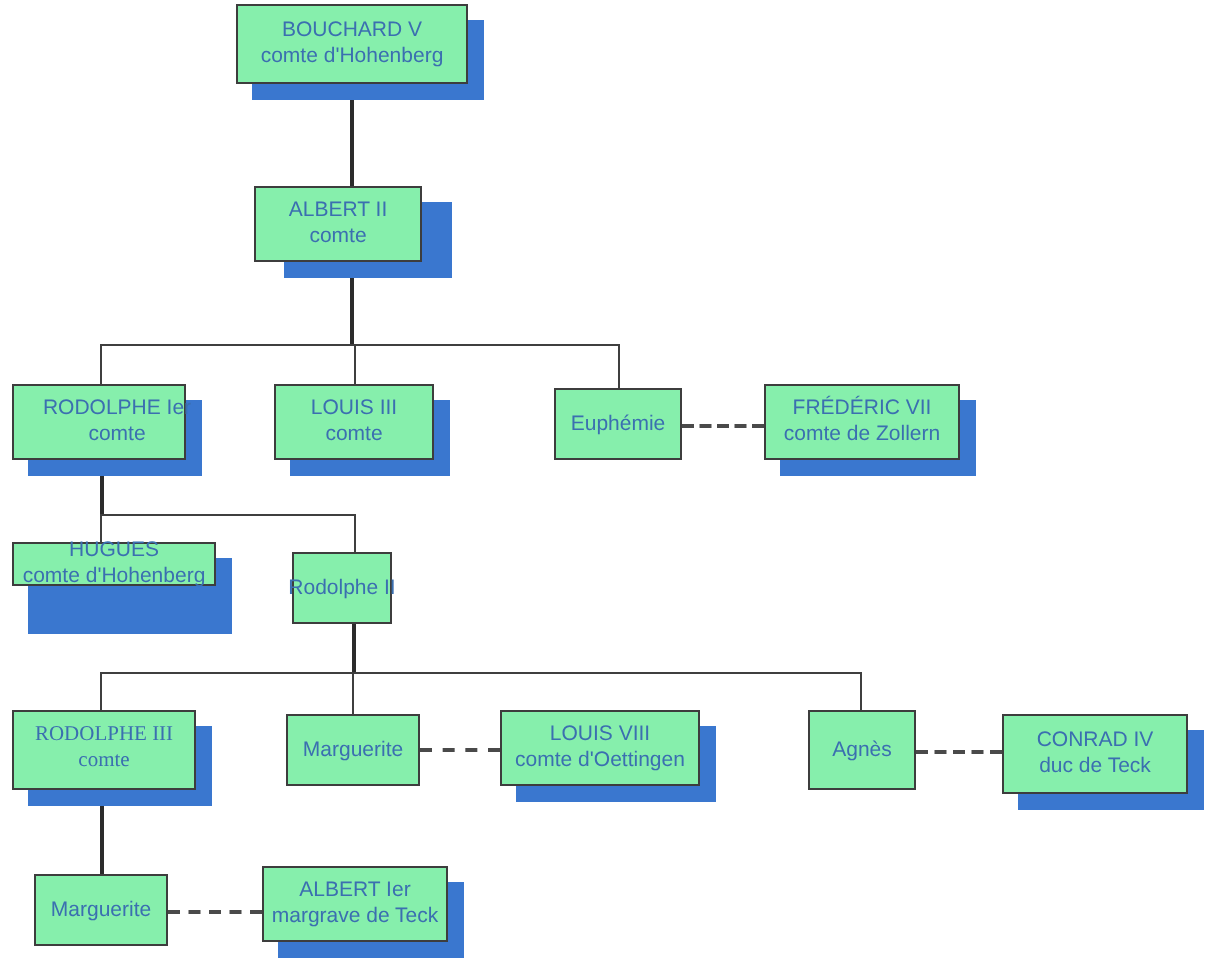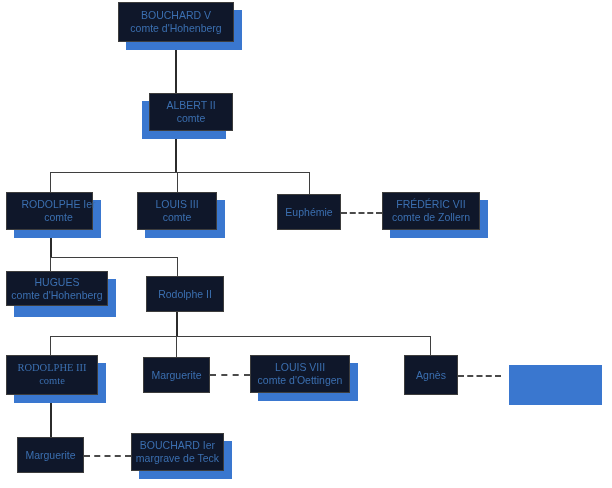--- a/index.html
+++ b/index.html
@@ -18,21 +18,21 @@
   .line.vthick{width:2px;background:#2b2b2b;}
 
   .dash{
     position:absolute;height:0;border-top:2px dashed #4a4a4a;
   }
 
   
   .node{
     position:absolute;
     box-sizing:border-box;
-    background:#0f172a;
+    background:#86efac;
     border:1.5px solid #3d3d3d;
     color:#3b6fb0;
     display:flex;
     flex-direction:column;
     align-items:center;
     justify-content:center;
     text-align:center;
     line-height:1.22;
     font-size:10.5px;
     z-index:3;
@@ -88,21 +88,21 @@
   <div class="shadow" style="left:14px;top:363px;width:92px;height:40px;"></div>
   <div class="shadow" style="left:258px;top:363px;width:100px;height:38px;"></div>
   <div class="shadow" style="left:509px;top:365px;width:93px;height:40px;"></div>
   <div class="shadow" style="left:139px;top:441px;width:93px;height:38px;"></div>
 
   <div class="node" style="left:118px;top:2px;width:116px;height:40px;">
     <span class="l1">BOUCHARD V</span>
     <span class="l2">comte d'Hohenberg</span>
   </div>
 
-  <div class="node" style="left:149px;top:93px;width:84px;height:38px;">
+  <div class="node" style="left:127px;top:93px;width:84px;height:38px;">
     <span class="l1">ALBERT II</span>
     <span class="l2">comte</span>
   </div>
 
   <div class="node" style="left:6px;top:192px;width:87px;height:38px;padding-left:18px;">
     <span class="l1">RODOLPHE Ier</span>
     <span class="l2">comte</span>
   </div>
 
   <div class="node" style="left:137px;top:192px;width:80px;height:38px;">
@@ -112,26 +112,26 @@
 
   <div class="node" style="left:382px;top:192px;width:98px;height:38px;">
     <span class="l1">FRÉDÉRIC VII</span>
     <span class="l2">comte de Zollern</span>
   </div>
 
   <div class="node" style="left:277px;top:194px;width:64px;height:36px;">
     <span class="l1">Euphémie</span>
   </div>
 
-  <div class="node" style="left:6px;top:271px;width:102px;height:35px;">
+  <div class="node" style="left:6px;top:271px;width:102px;height:22px;">
     <span class="l1">HUGUES</span>
     <span class="l2">comte d'Hohenberg</span>
   </div>
 
-  <div class="node" style="left:146px;top:276px;width:78px;height:36px;">
+  <div class="node" style="left:146px;top:276px;width:50px;height:36px;">
     <span class="l1">Rodolphe II</span>
   </div>
 
   <div class="node" style="left:6px;top:355px;width:92px;height:40px;font-family:Liberation Serif, serif;">
     <span class="l1">RODOLPHE III</span>
     <span class="l2">comte</span>
   </div>
 
   <div class="node" style="left:143px;top:357px;width:67px;height:36px;">
     <span class="l1">Marguerite</span>
@@ -139,23 +139,27 @@
 
   <div class="node" style="left:250px;top:355px;width:100px;height:38px;">
     <span class="l1">LOUIS VIII</span>
     <span class="l2">comte d'Oettingen</span>
   </div>
 
   <div class="node" style="left:404px;top:355px;width:54px;height:40px;">
     <span class="l1">Agnès</span>
   </div>
 
+  <div class="node" style="left:501px;top:357px;width:93px;height:40px;">
+    <span class="l1">CONRAD IV</span>
+    <span class="l2">duc de Teck</span>
+  </div>
 
   <div class="node" style="left:17px;top:437px;width:67px;height:36px;">
     <span class="l1">Marguerite</span>
   </div>
 
   <div class="node" style="left:131px;top:433px;width:93px;height:38px;">
-    <span class="l1">BOUCHARD Ier</span>
+    <span class="l1">ALBERT Ier</span>
     <span class="l2">margrave de Teck</span>
   </div>
 
 </div>
 
 </body></html>

